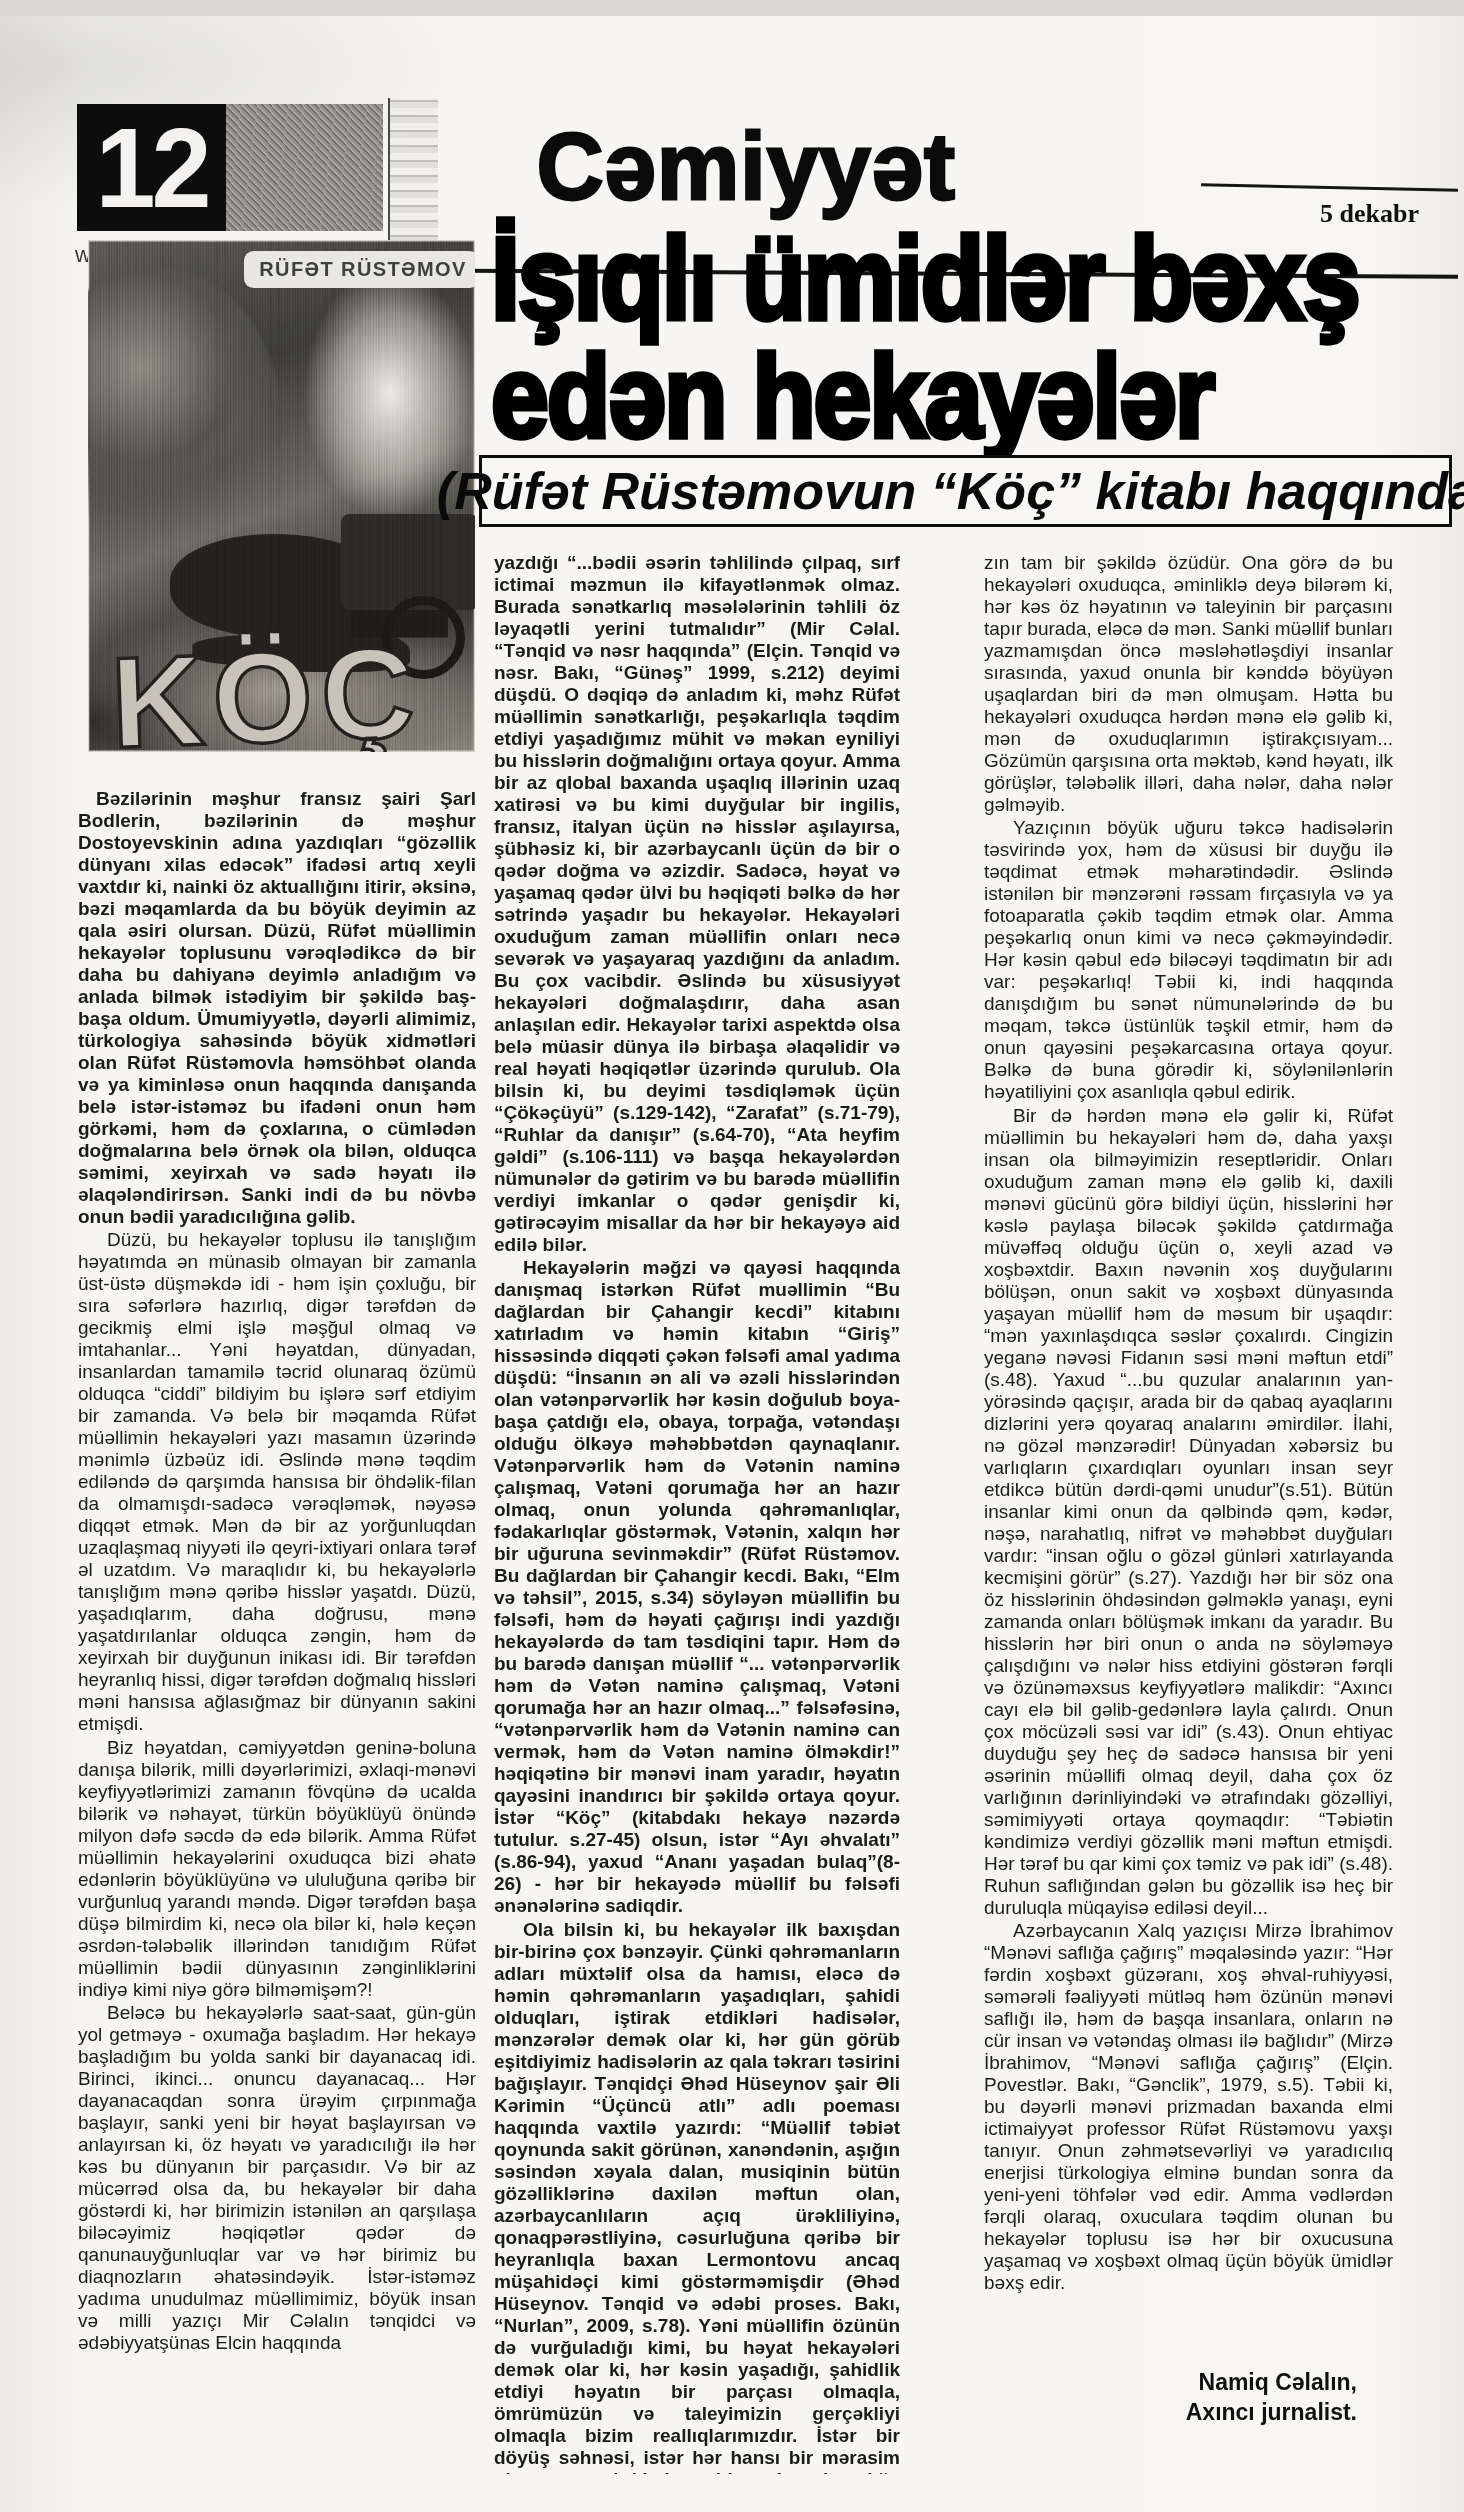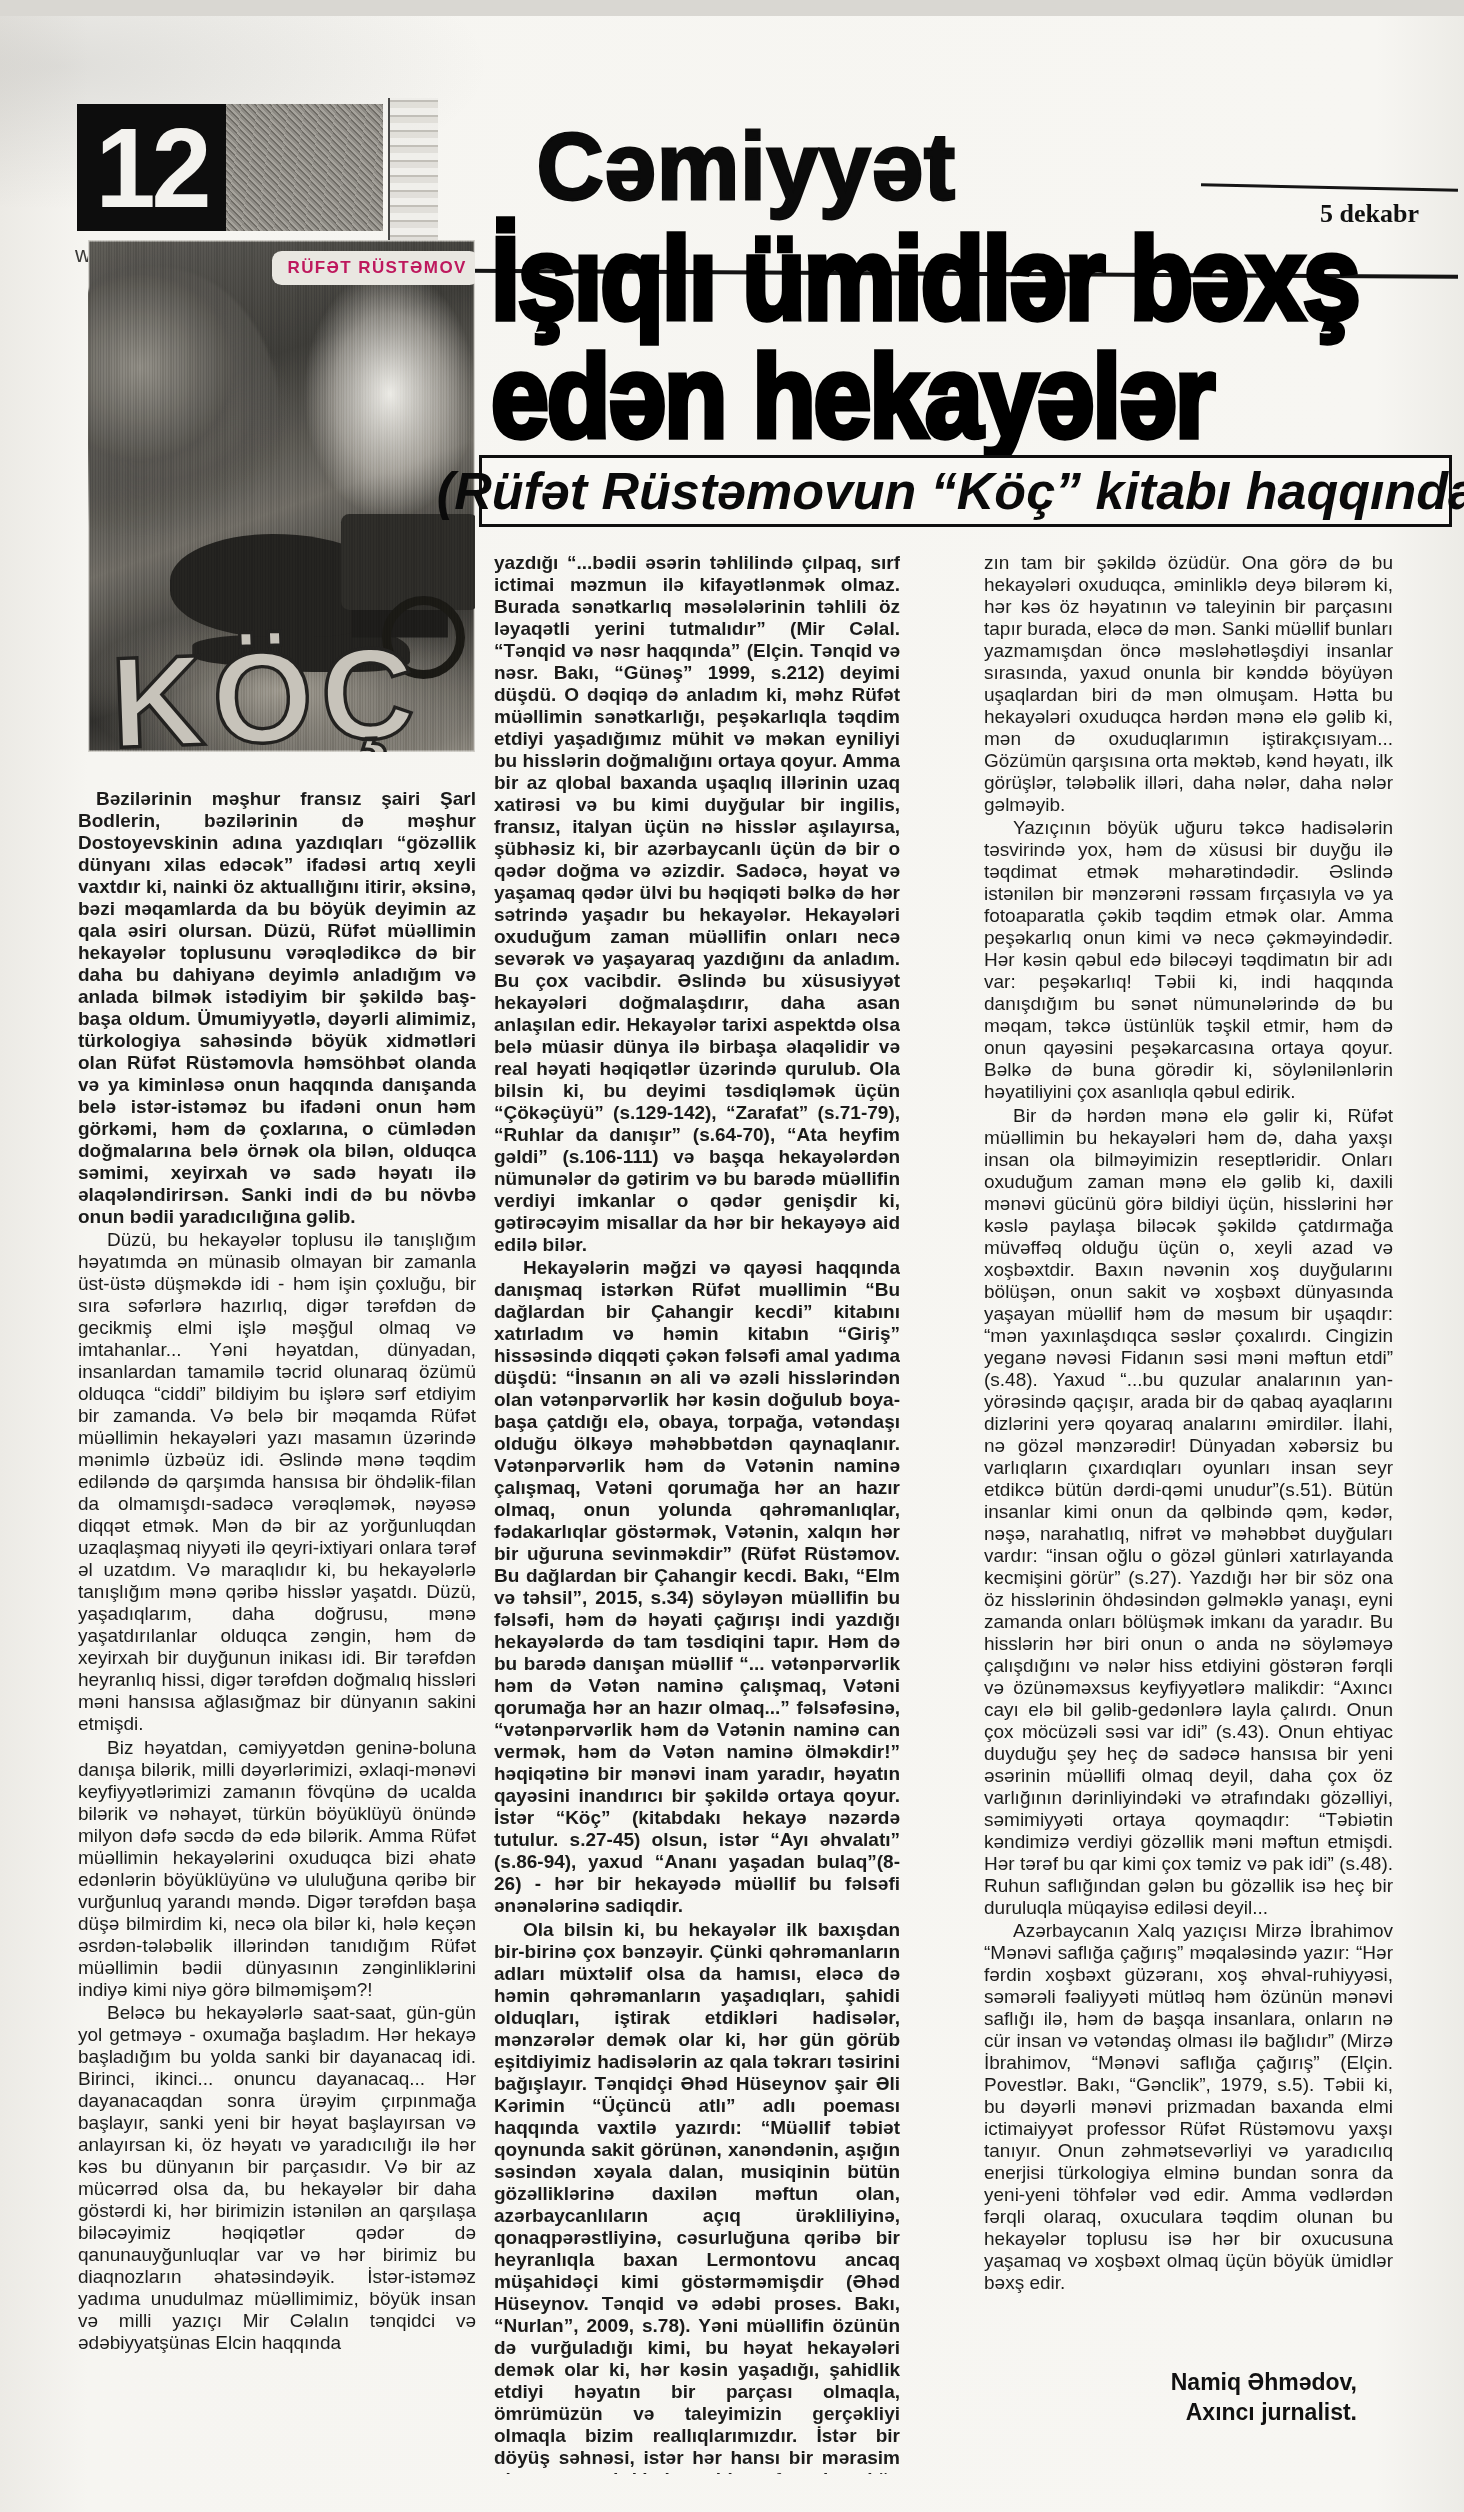--- a/index.html
+++ b/index.html
@@ -38,21 +38,21 @@
     mix-blend-mode:overlay;}
   .cover .tree{position:absolute;left:-41px;top:27px;width:233px;height:287px;border-radius:45% 55% 50% 50%;
     background:radial-gradient(circle at 40% 35%,#8e8b83 0%,#55534e 40%,rgba(0,0,0,0) 72%);filter:blur(1.4px);}
   .cover .horse{position:absolute;left:82px;top:294px;width:226px;height:103px;border-radius:50% 60% 40% 50%;
     background:#23221f;box-shadow:41px 62px 0 -27px #23221f, -13.7px 65px 0 -36px #23221f;}
   .cover .cart{position:absolute;left:253px;top:274px;width:137px;height:96px;background:#2c2b28;border-radius:8.2px;
     box-shadow:-9.6px 48px 0 -20.5px #1d1c1a;}
   .cover .wheel{position:absolute;left:294px;top:356px;width:65px;height:65px;border-radius:50%;
     border:9.6px solid #1a1915;background:rgba(0,0,0,0);}
   .author-label{position:absolute;right:-4.1px;top:11px;background:#e9e7e1;border-radius:9.6px;
-    padding:6.8px 12.3px 6.8px 15px;font-size:17px;font-weight:700;letter-spacing:1.4px;color:#be185d;white-space:nowrap;}
+    padding:6.8px 12.3px 6.8px 15px;font-size:20px;font-weight:700;letter-spacing:1.4px;color:#404040;white-space:nowrap;}
   .cover-title{position:absolute;left:23px;bottom:-9.6px;font-size:129px;font-weight:700;letter-spacing:8.2px;
     color:#c7c3ba;-webkit-text-stroke:3.4px #232220;transform:rotate(-2deg);line-height:1;}
   
   .headline{position:absolute;left:491px;top:203px;width:972px;line-height:1.02;
     font-size:104px;font-weight:700;letter-spacing:-2.1px;color:#000;
     -webkit-text-stroke:4.8px #000;transform:scaleY(1.12);transform-origin:top left;}
   .subtitle-box{position:absolute;left:479px;top:439px;width:967px;height:66px;border:3.4px solid #0e0e0e;
     display:flex;align-items:center;justify-content:center;background:#f8f7f3;}
   .subtitle-box span{font-size:52px;font-weight:700;font-style:italic;letter-spacing:0;color:#0a0a0a;white-space:nowrap;}
   
@@ -117,17 +117,17 @@
       <p>Ola bilsin ki, bu hekayələr ilk baxışdan bir-birinə çox bənzəyir. Çünki qəhrəmanların adları müxtəlif olsa da hamısı, eləcə də həmin qəhrəmanların yaşadıqları, şahidi olduqları, iştirak etdikləri hadisələr, mənzərələr demək olar ki, hər gün görüb eşitdiyimiz hadisələrin az qala təkrarı təsirini bağışlayır. Tənqidçi Əhəd Hüseynov şair Əli Kərimin “Üçüncü atlı” adlı poeması haqqında vaxtilə yazırdı: “Müəllif təbiət qoynunda sakit görünən, xanəndənin, aşığın səsindən xəyala dalan, musiqinin bütün gözəlliklərinə daxilən məftun olan, azərbaycanlıların açıq ürəkliliyinə, qonaqpərəstliyinə, cəsurluğuna qəribə bir heyranlıqla baxan Lermontovu ancaq müşahidəçi kimi göstərməmişdir (Əhəd Hüseynov. Tənqid və ədəbi proses. Bakı, “Nurlan”, 2009, s.78). Yəni müəllifin özünün də vurğuladığı kimi, bu həyat hekayələri demək olar ki, hər kəsin yaşadığı, şahidlik etdiyi həyatın bir parçası olmaqla, ömrümüzün və taleyimizin gerçəkliyi olmaqla bizim reallıqlarımızdır. İstər bir döyüş səhnəsi, istər hər hansı bir mərasim olsun, yaxud kiminsə bir səfərə hazırlığı, yaxud məhəbbət və məişət səhnəsi olsun - bütün bunlar həyatımı-</p>
     </div>
   <div class="col col-right cont">
       <p>zın tam bir şəkildə özüdür. Ona görə də bu hekayələri oxuduqca, əminliklə deyə bilərəm ki, hər kəs öz həyatının və taleyinin bir parçasını tapır burada, eləcə də mən. Sanki müəllif bunları yazmamışdan öncə məsləhətləşdiyi insanlar sırasında, yaxud onunla bir kənddə böyüyən uşaqlardan biri də mən olmuşam. Hətta bu hekayələri oxuduqca hərdən mənə elə gəlib ki, mən də oxuduqlarımın iştirakçısıyam... Gözümün qarşısına orta məktəb, kənd həyatı, ilk görüşlər, tələbəlik illəri, daha nələr, daha nələr gəlməyib.</p>
       <p>Yazıçının böyük uğuru təkcə hadisələrin təsvirində yox, həm də xüsusi bir duyğu ilə təqdimat etmək məharətindədir. Əslində istənilən bir mənzərəni rəssam fırçasıyla və ya fotoaparatla çəkib təqdim etmək olar. Amma peşəkarlıq onun kimi və necə çəkməyindədir. Hər kəsin qəbul edə biləcəyi təqdimatın bir adı var: peşəkarlıq! Təbii ki, indi haqqında danışdığım bu sənət nümunələrində də bu məqam, təkcə üstünlük təşkil etmir, həm də onun qayəsini peşəkarcasına ortaya qoyur. Bəlkə də buna görədir ki, söylənilənlərin həyatiliyini çox asanlıqla qəbul edirik.</p>
       <p>Bir də hərdən mənə elə gəlir ki, Rüfət müəllimin bu hekayələri həm də, daha yaxşı insan ola bilməyimizin reseptləridir. Onları oxuduğum zaman mənə elə gəlib ki, daxili mənəvi gücünü görə bildiyi üçün, hisslərini hər kəslə paylaşa biləcək şəkildə çatdırmağa müvəffəq olduğu üçün o, xeyli azad və xoşbəxtdir. Baxın nəvənin xoş duyğularını bölüşən, onun sakit və xoşbəxt dünyasında yaşayan müəllif həm də məsum bir uşaqdır: “mən yaxınlaşdıqca səslər çoxalırdı. Cingizin yeganə nəvəsi Fidanın səsi məni məftun etdi” (s.48). Yaxud “...bu quzular analarının yan-yörəsində qaçışır, arada bir də qabaq ayaqlarını dizlərini yerə qoyaraq analarını əmirdilər. İlahi, nə gözəl mənzərədir! Dünyadan xəbərsiz bu varlıqların çıxardıqları oyunları insan seyr etdikcə bütün dərdi-qəmi unudur”(s.51). Bütün insanlar kimi onun da qəlbində qəm, kədər, nəşə, narahatlıq, nifrət və məhəbbət duyğuları vardır: “insan oğlu o gözəl günləri xatırlayanda kecmişini görür” (s.27). Yazdığı hər bir söz ona öz hisslərinin öhdəsindən gəlməklə yanaşı, eyni zamanda onları bölüşmək imkanı da yaradır. Bu hisslərin hər biri onun o anda nə söyləməyə çalışdığını və nələr hiss etdiyini göstərən fərqli və özünəməxsus keyfiyyətlərə malikdir: “Axıncı cayı elə bil gəlib-gedənlərə layla çalırdı. Onun çox möcüzəli səsi var idi” (s.43). Onun ehtiyac duyduğu şey heç də sadəcə hansısa bir yeni əsərinin müəllifi olmaq deyil, daha çox öz varlığının dərinliyindəki və ətrafındakı gözəlliyi, səmimiyyəti ortaya qoymaqdır: “Təbiətin kəndimizə verdiyi gözəllik məni məftun etmişdi. Hər tərəf bu qar kimi çox təmiz və pak idi” (s.48). Ruhun saflığından gələn bu gözəllik isə heç bir duruluqla müqayisə ediləsi deyil...</p>
       <p>Azərbaycanın Xalq yazıçısı Mirzə İbrahimov “Mənəvi saflığa çağırış” məqaləsində yazır: “Hər fərdin xoşbəxt güzəranı, xoş əhval-ruhiyyəsi, səmərəli fəaliyyəti mütləq həm özünün mənəvi saflığı ilə, həm də başqa insanlara, onların nə cür insan və vətəndaş olması ilə bağlıdır” (Mirzə İbrahimov, “Mənəvi saflığa çağırış” (Elçin. Povestlər. Bakı, “Gənclik”, 1979, s.5). Təbii ki, bu dəyərli mənəvi prizmadan baxanda elmi ictimaiyyət professor Rüfət Rüstəmovu yaxşı tanıyır. Onun zəhmətsevərliyi və yaradıcılıq enerjisi türkologiya elminə bundan sonra da yeni-yeni töhfələr vəd edir. Amma vədlərdən fərqli olaraq, oxuculara təqdim olunan bu hekayələr toplusu isə hər bir oxucusuna yaşamaq və xoşbəxt olmaq üçün böyük ümidlər bəxş edir.</p>
     </div>
 
   <div class="signature">
-    <div>Namiq Əhmədov,</div>
+    <div>Namiq Cəlalın,</div>
     <div>Axıncı jurnalist.</div>
   </div>
 </div>
 
 
 </body></html>

